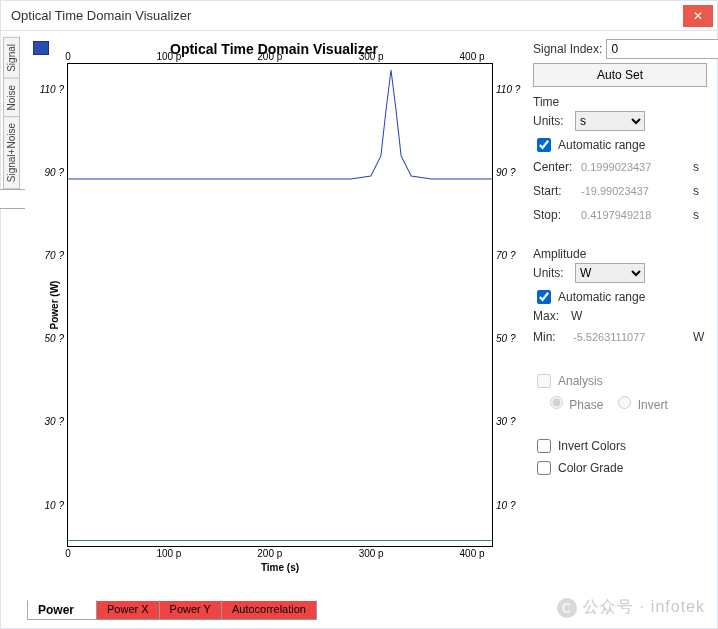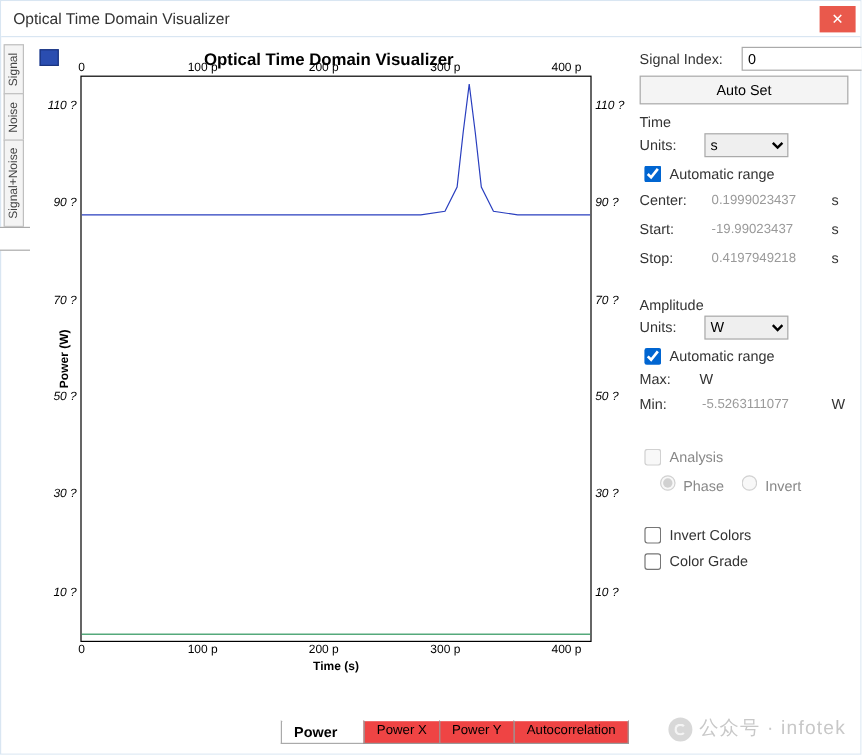--- a/index.html
+++ b/index.html
@@ -23,26 +23,26 @@
   .plot-line { position:absolute; inset:0; }
   .plot .baseline { position:absolute; left:0; right:0; bottom:5px; height:1px; background:#2c945b; }
   
   .xtick { position:absolute; top:100%; transform:translateX(-50%); font-size:10px; color:#000; margin-top:2px; white-space:nowrap;}
   .xtick.top { top:auto; bottom:100%; margin-top:0; margin-bottom:2px;}
   .ytick { position:absolute; right:100%; transform:translateY(50%); font-size:10px; color:#000; margin-right:4px; white-space:nowrap;font-style:italic;}
   .ytick.right { right:auto; left:100%; margin-right:0; margin-left:4px;}
   .xlabel { position:absolute; top:100%; left:0; right:0; text-align:center; font-size:10px; font-weight:bold; margin-top:16px;}
   .ylabel { position:absolute; top:50%; left:-38px; transform:translateY(-50%) rotate(-90deg); font-size:10px; font-weight:bold; white-space:nowrap;}
   
-  .btabs { display:flex; gap:0; padding-left:2px; margin-top:16px;justify-content:flex-end; }
+  .btabs { display:flex; gap:0; padding-left:2px; margin-top:4px; }
   .btab { font-size:11px; padding:2px 10px; border:1px solid #999; border-top:1px solid #fff; margin-right:-1px; background:#ef4444; cursor:pointer; position:relative; top:-1px;}
   .btab.sel { background:#fff; font-weight:bold; border-top:1px solid #fff;}
   
   .side { width:190px; padding:8px 10px 8px 6px; font-size:12px; color:#333; }
-  .row { display:flex; align-items:center; margin-bottom:4px; gap:16px; }
+  .row { display:flex; align-items:center; margin-bottom:4px; gap:4px; }
   .row label { white-space:nowrap; }
   .numbox { flex:1; height:20px; border:1px solid #aaa; padding:0 4px; font-size:12px; }
   .btn-wide { width:100%; height:24px; border:1px solid #aaa; background:#f4f4f4; font-size:12px; margin-bottom:8px; cursor:pointer;}
   .group { margin-bottom:10px; }
   .group-title { font-size:12px; margin-bottom:2px;}
   .sel { height:20px; border:1px solid #aaa; font-size:12px; width:70px;}
   .cb { display:flex; align-items:center; gap:4px; font-size:12px; margin:2px 0;}
   .cb input { accent-color:#0065d1; width:14px; height:14px;}
   .readonly { flex:1; height:20px; border:none; color:#9a9a9a; font-size:11px; background:transparent; padding:0 2px; min-width:0;}
   .unit { width:14px; font-size:12px;}

